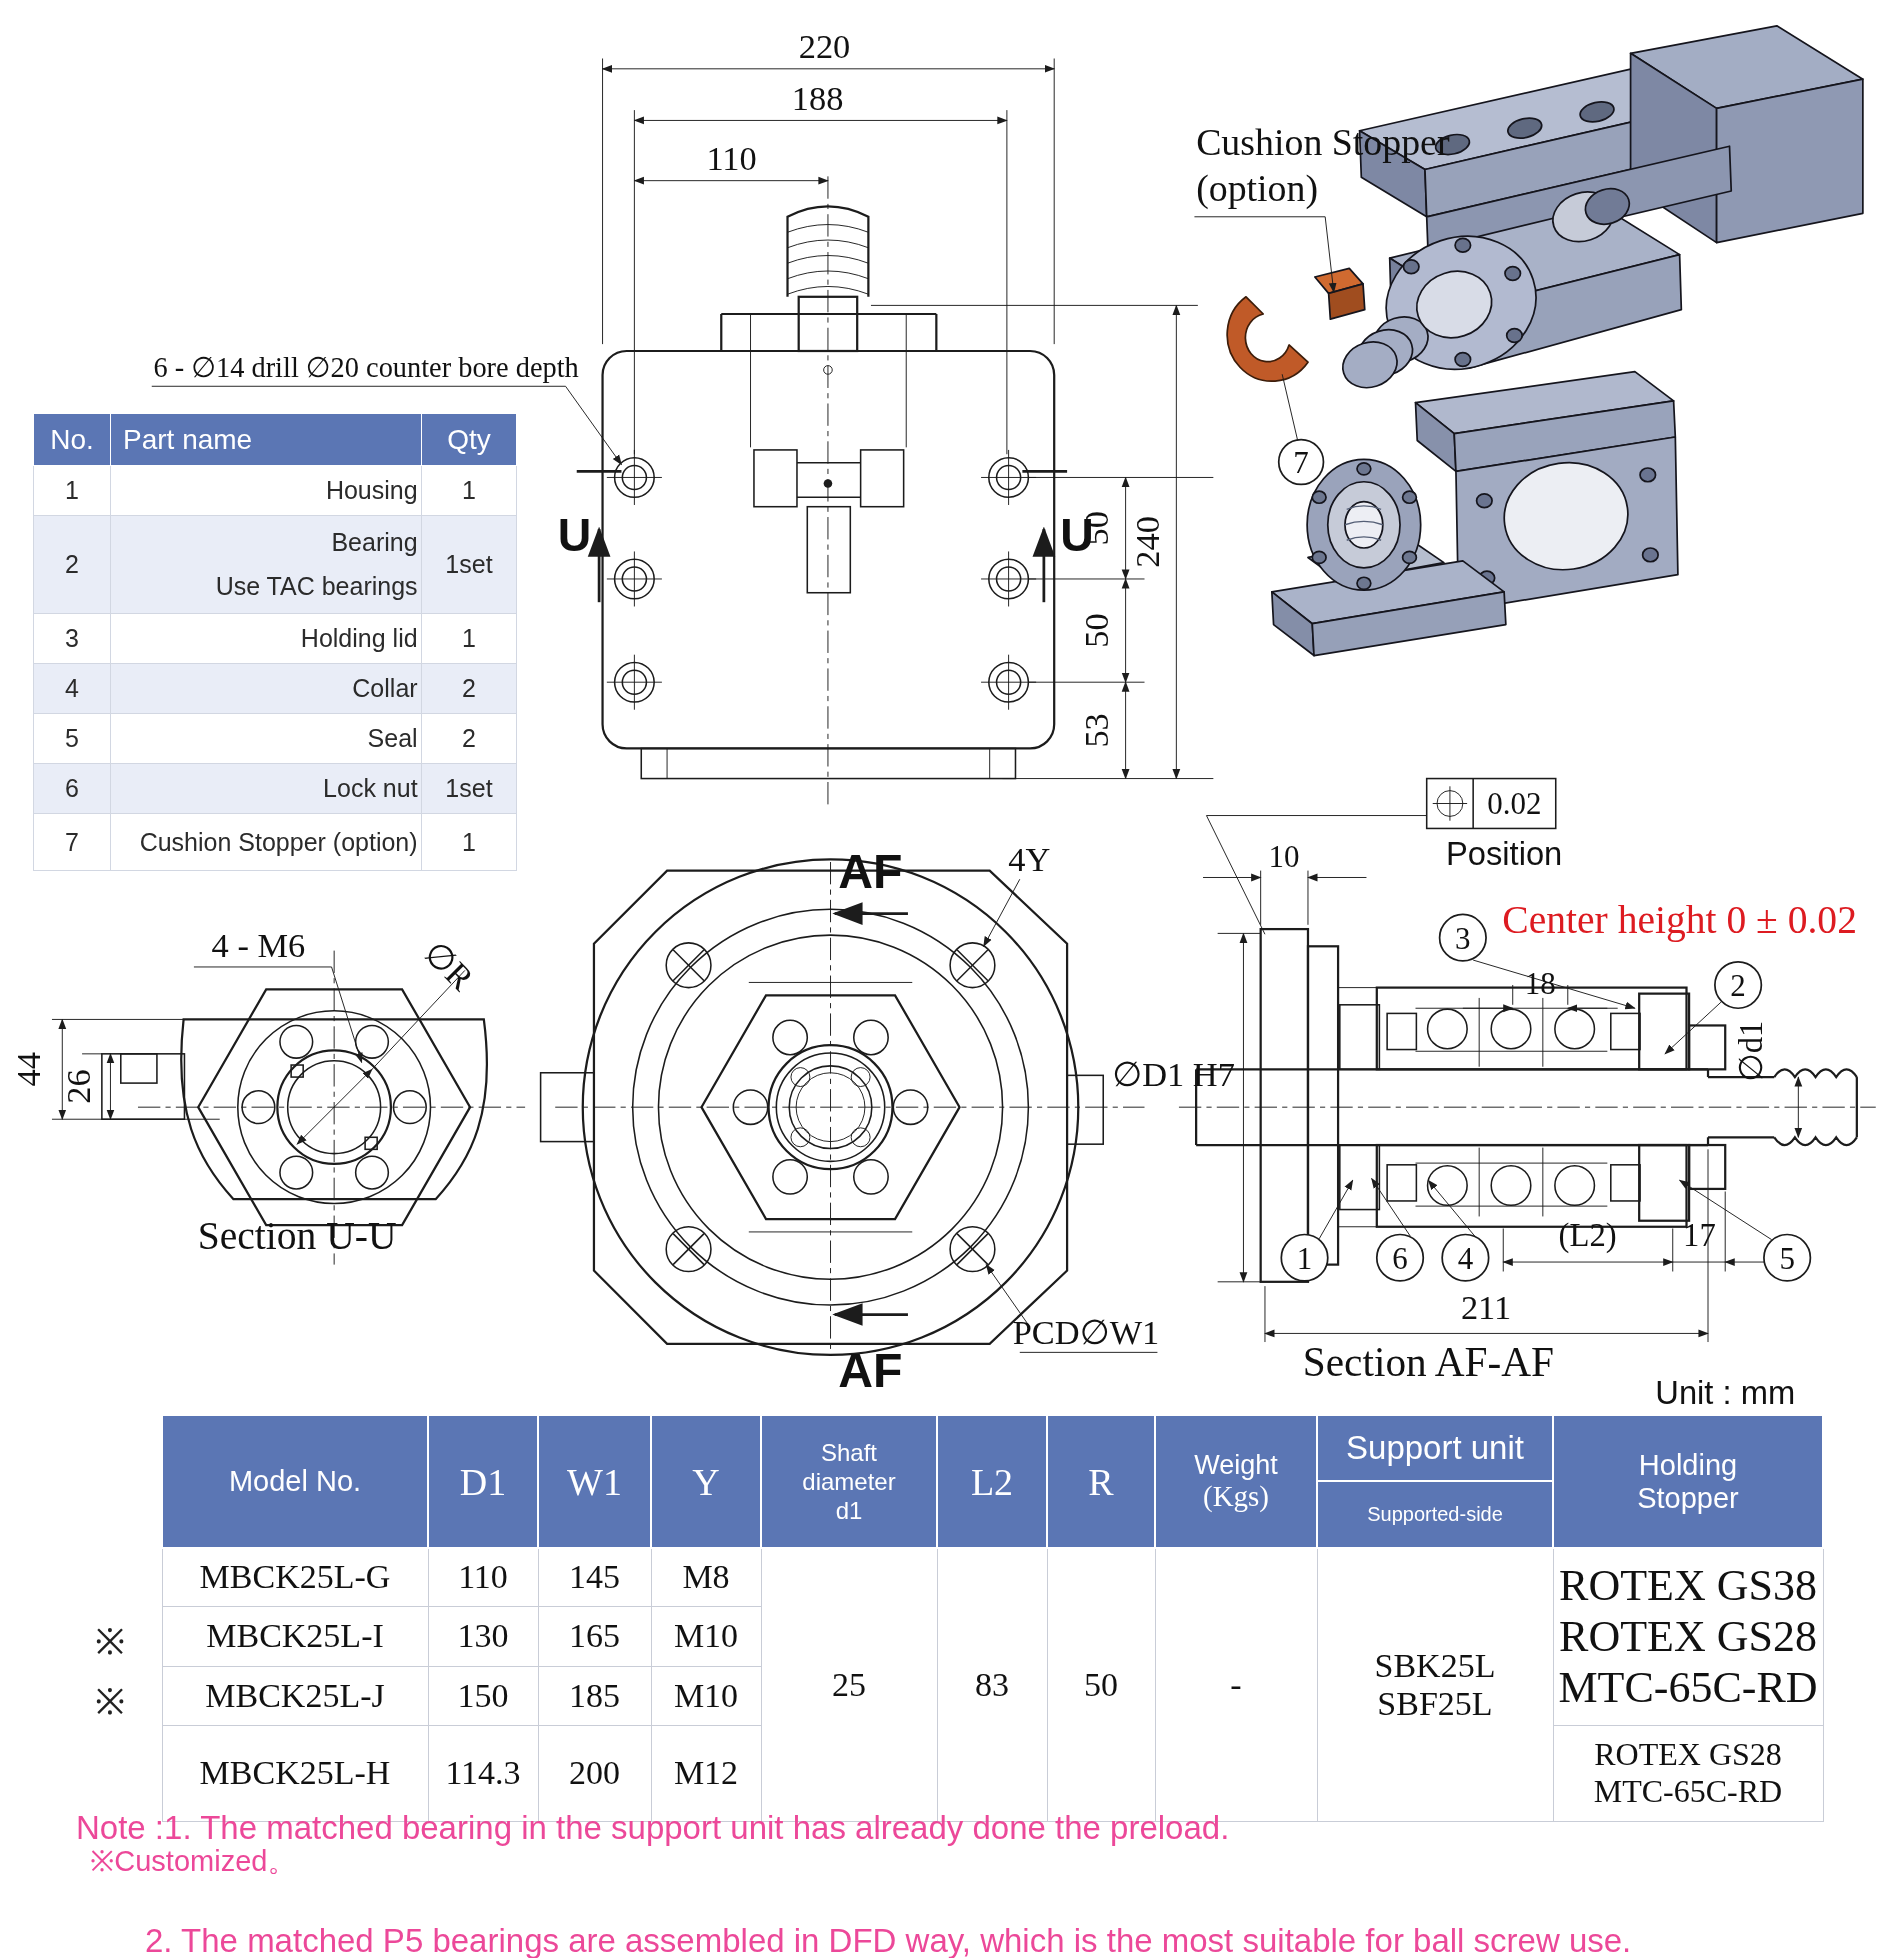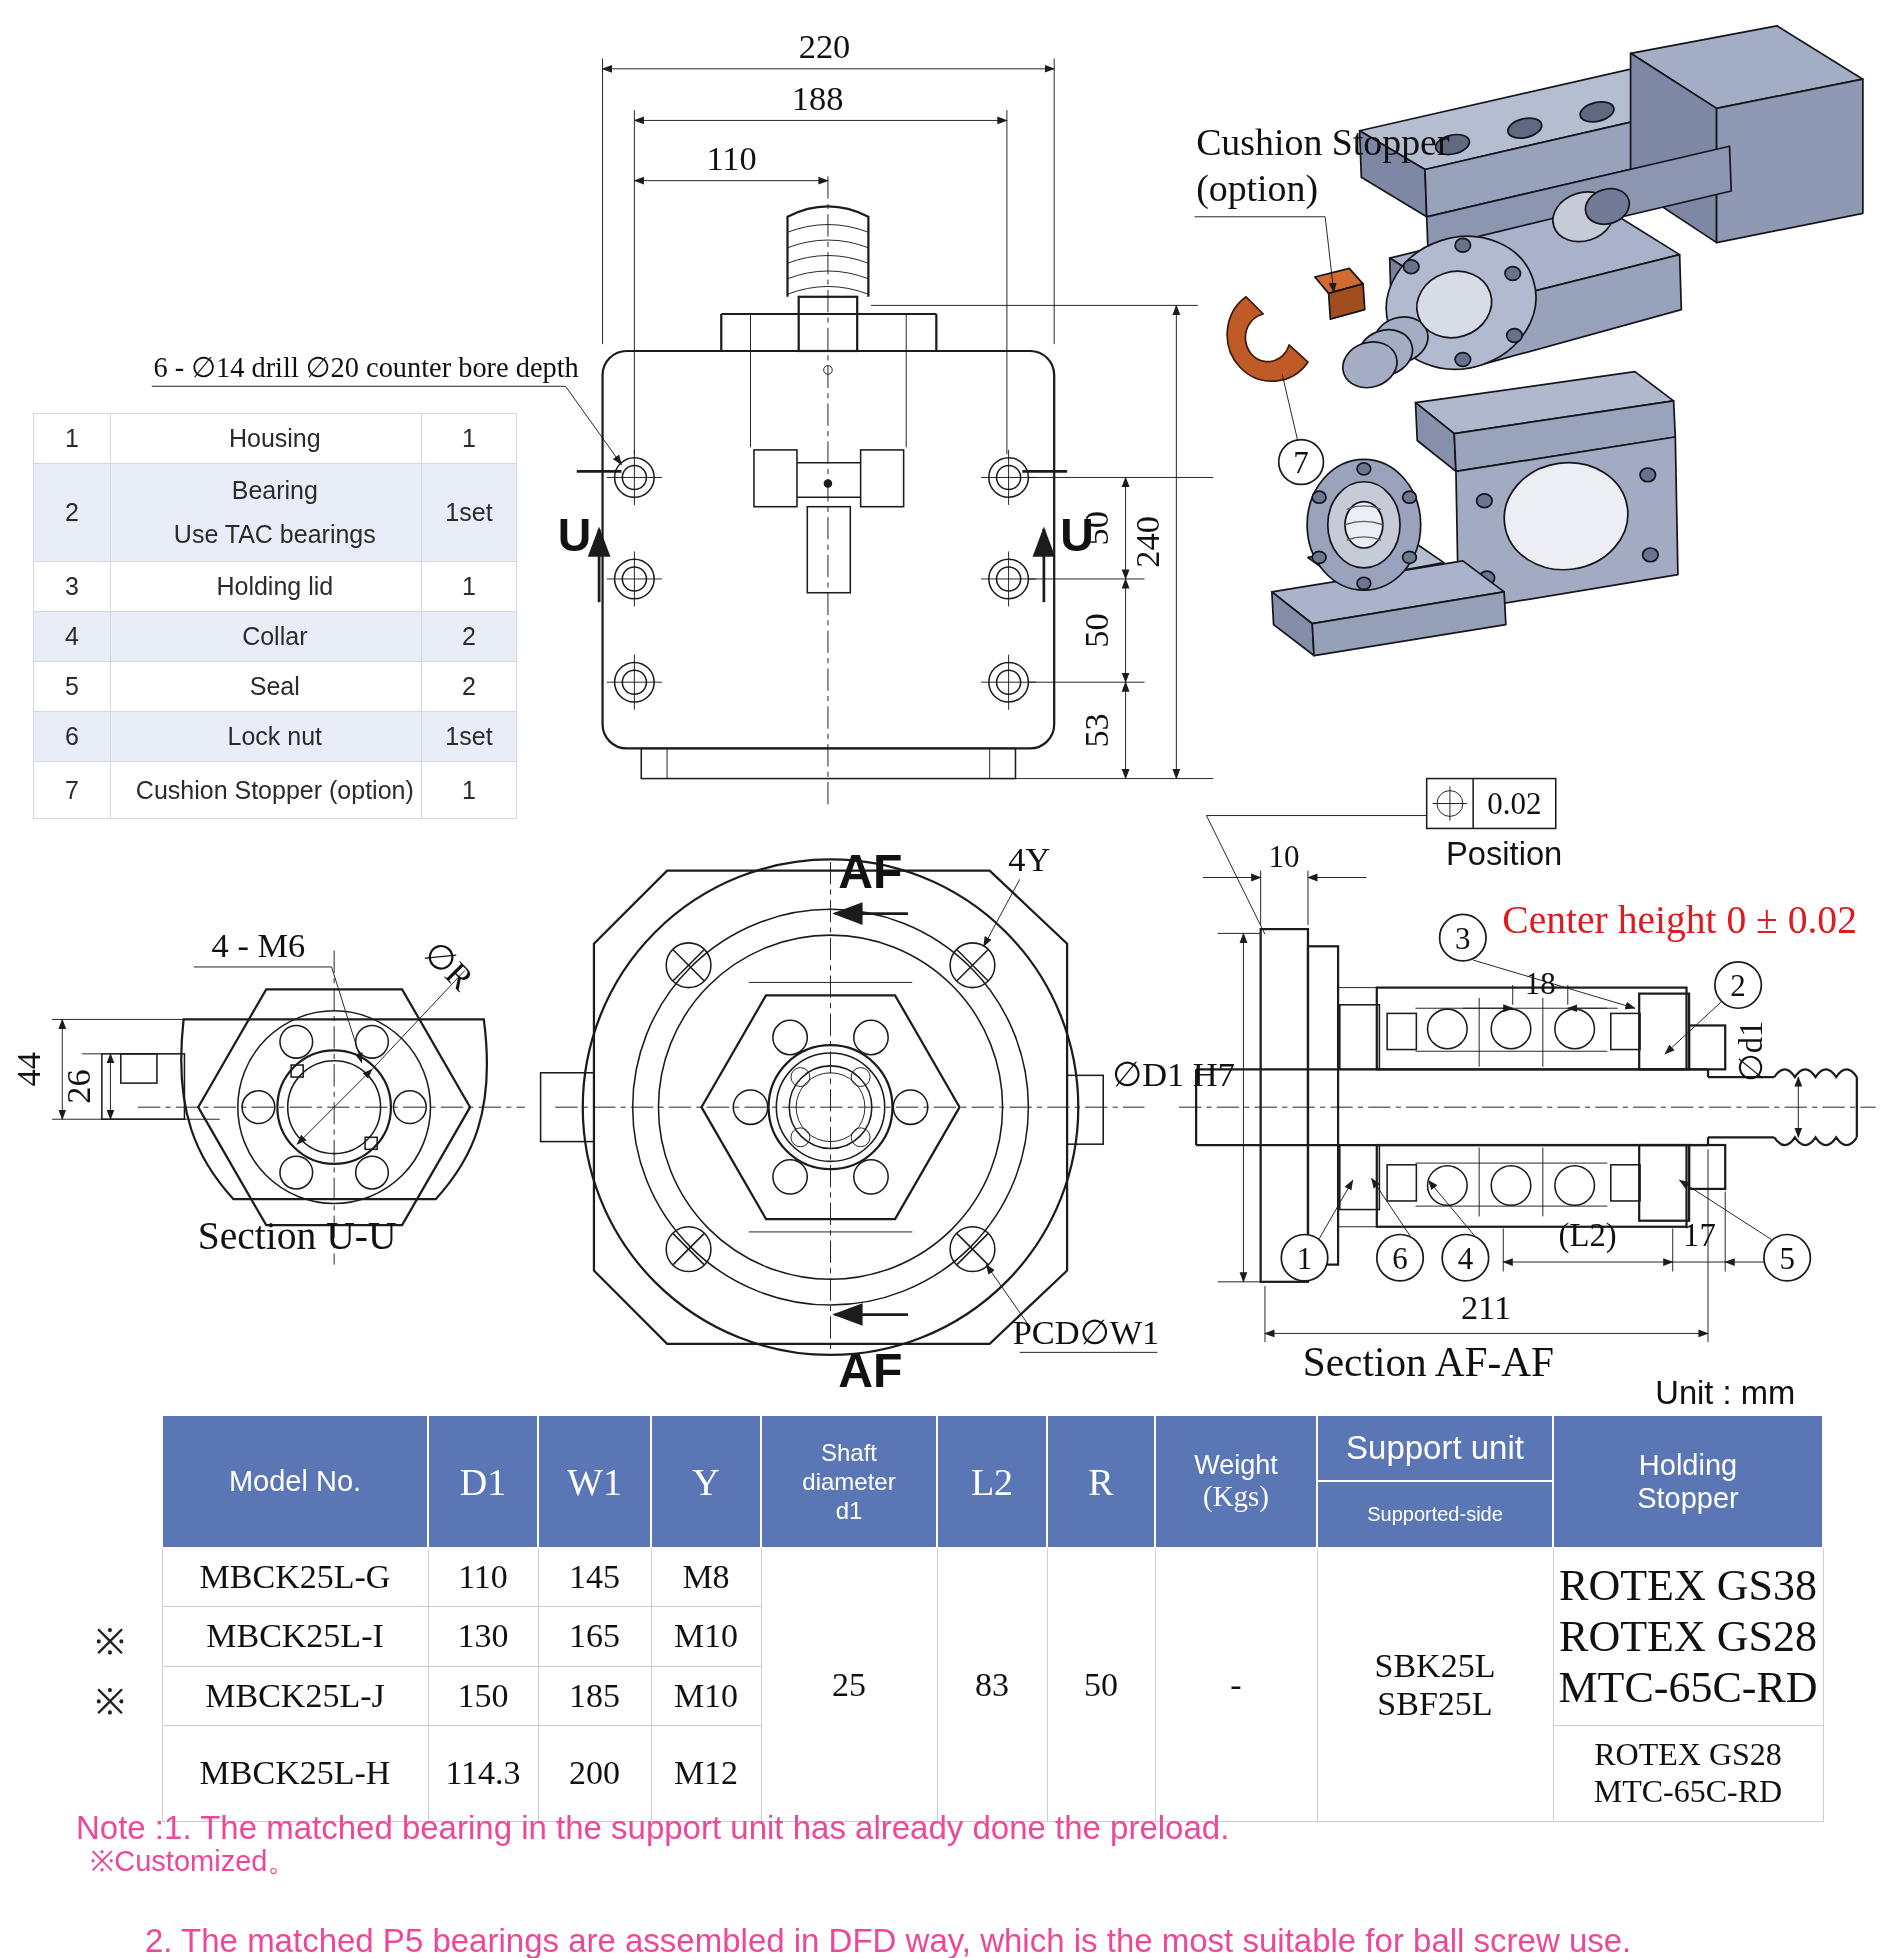--- a/index.html
+++ b/index.html
@@ -14,21 +14,21 @@
   .ser{font-family:"Liberation Serif",serif;fill:#111}
   .san{font-family:"Liberation Sans",sans-serif;fill:#111}
   .red{fill:#dd1b21}
   .bal{stroke:#1c1c1c;stroke-width:2;fill:#fff}
   
   table{border-collapse:collapse}
   .ptable{position:absolute;left:33px;top:413px;width:482px;table-layout:fixed}
   .ptable th{background:#5b76b4;color:#fff;font-size:28px;font-weight:normal;border:1.7px solid #fff;padding:0}
   .ptable td{border:1.3px solid #d2d7e2;font-size:25px;color:#2b2b2b;padding:0 3.4px}
   .ptable .c{text-align:center}
-  .ptable .nm{text-align:center;padding-left:21px}
+  .ptable .nm{text-align:right;padding-left:21px}
   .ptable tr.alt{background:#e9edf7}
   
   .stable{position:absolute;left:161px;top:1414px;width:1661px;table-layout:fixed}
   .stable th{background:#5b76b4;color:#fff;font-weight:normal;border:2.2px solid #fff;padding:0}
   .stable td{border:1.3px solid #c9cdd7;background:#fff;text-align:center;padding:0;color:#111}
   .serif-cell{font-family:"Liberation Serif",serif;font-size:34px}
   .hser{font-family:"Liberation Serif",serif;font-size:38px}
   .hsan{font-size:29px}
   .hsm{font-size:24px;line-height:29px}
   .mark{position:absolute;font-size:36px;color:#222}
@@ -436,20 +436,25 @@
 </svg>
 
 
 <table class="ptable">
   <colgroup>
       <col style="width:77px">
       <col style="width:311px">
       <col style="width:95px">
     </colgroup>
   <tbody>
+      <tr style="height:52px">
+    <th>No.</th>
+    <th style="text-align:left;padding-left:12px">Part name</th>
+    <th>Qty</th>
+  </tr>
   <tr style="height:50px">
     <td class="c">1</td>
     <td class="nm">Housing</td>
     <td class="c">1</td>
   </tr>
   <tr style="height:98px" class="alt">
     <td class="c">2</td>
     <td class="nm">
       <div>Bearing</div>
       <div style="margin-top:15px">Use TAC bearings</div>

